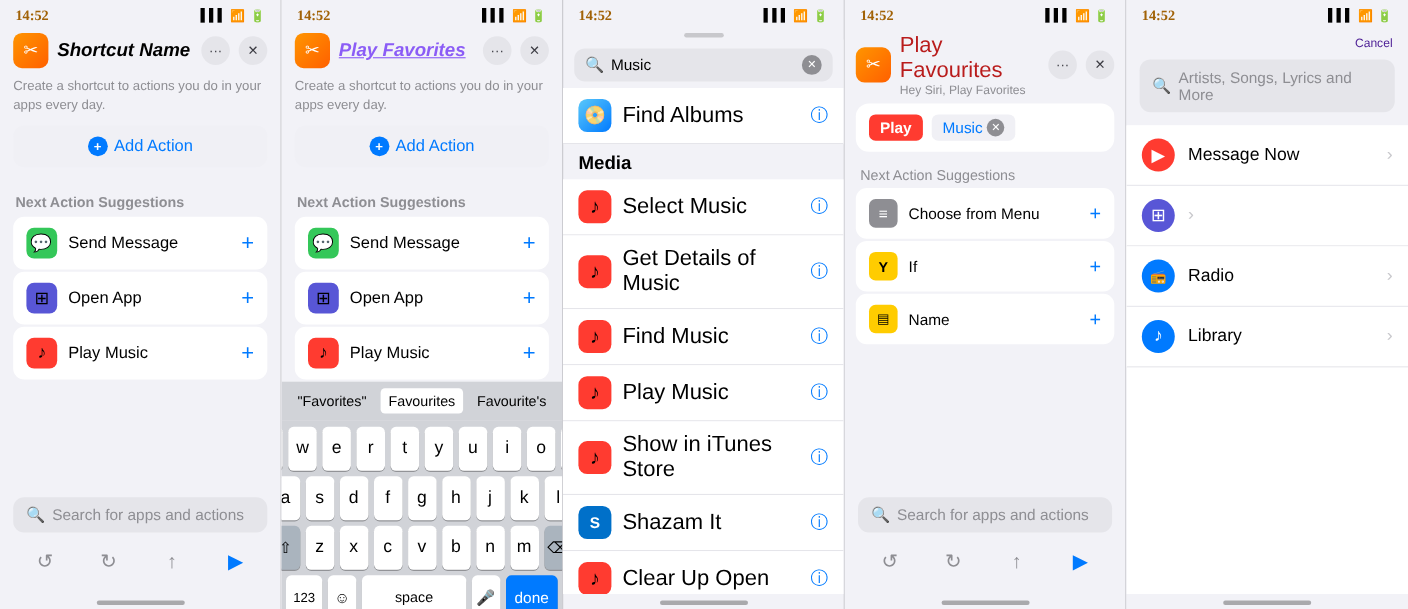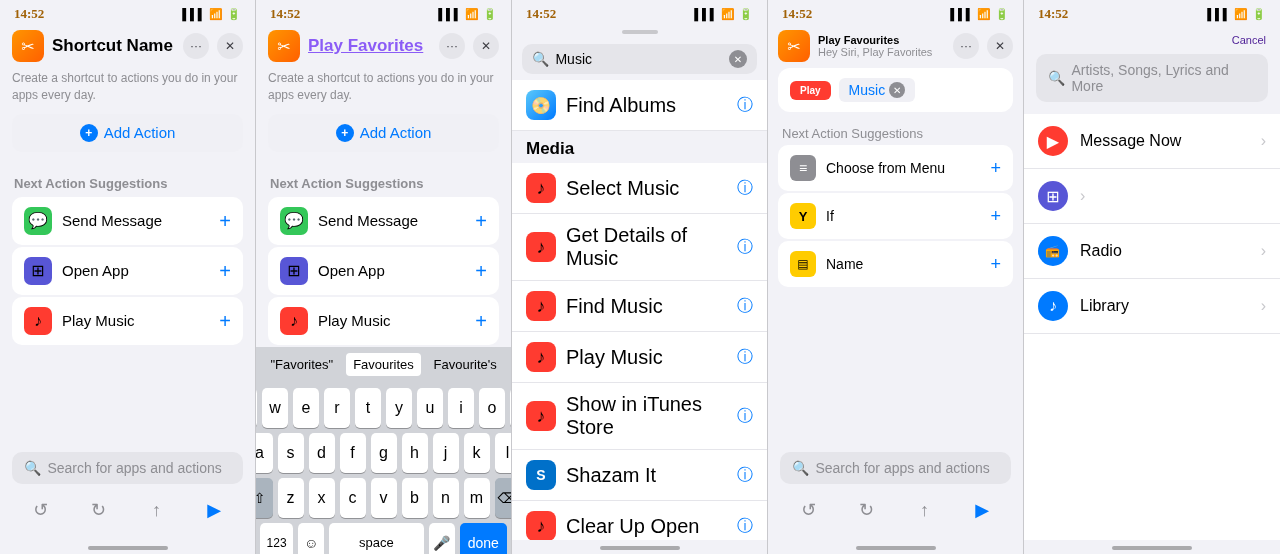--- a/index.html
+++ b/index.html
@@ -59,21 +59,21 @@
       height: 32px;
       border-radius: 8px;
       background: linear-gradient(135deg, #ff9500, #ff6000);
       display: flex;
       align-items: center;
       justify-content: center;
       color: white;
       font-size: 16px;
       flex-shrink: 0;
     }
-    .panel-title-area { flex: 1; }
+    .panel-title-area { flex: 1; font-style: italic; }
     .panel-title {
       font-size: 17px;
       font-weight: 600;
       color: #000;
     }
     .panel-header-icons {
       display: flex;
       gap: 8px;
       align-items: center;
     }
@@ -430,41 +430,41 @@
       height: 32px;
       border-radius: 8px;
       background: linear-gradient(135deg, #ff9500, #ff6000);
       display: flex;
       align-items: center;
       justify-content: center;
       color: white;
       font-size: 16px;
     }
     .fav-title-area { flex: 1; }
-    .fav-title { font-size: 11px; font-weight: 700; color: #000000; }
+    .fav-title { font-size: 20px; font-weight: 400; color: #b91c1c; }
     .fav-subtitle { font-size: 11px; color: #8e8e93; }
 
     
     .action-card {
       margin: 0 10px 8px;
       background: white;
       border-radius: 12px;
       padding: 10px 12px;
     }
     .action-row {
       display: flex;
       align-items: center;
       gap: 8px;
     }
     .play-btn-red {
       background: #ff3b30;
       color: white;
       border-radius: 6px;
       padding: 4px 10px;
-      font-size: 10px;
+      font-size: 14px;
       font-weight: 600;
     }
     .music-tag {
       background: #f0f0f5;
       color: #007aff;
       border-radius: 6px;
       padding: 4px 10px;
       font-size: 14px;
       display: flex;
       align-items: center;

